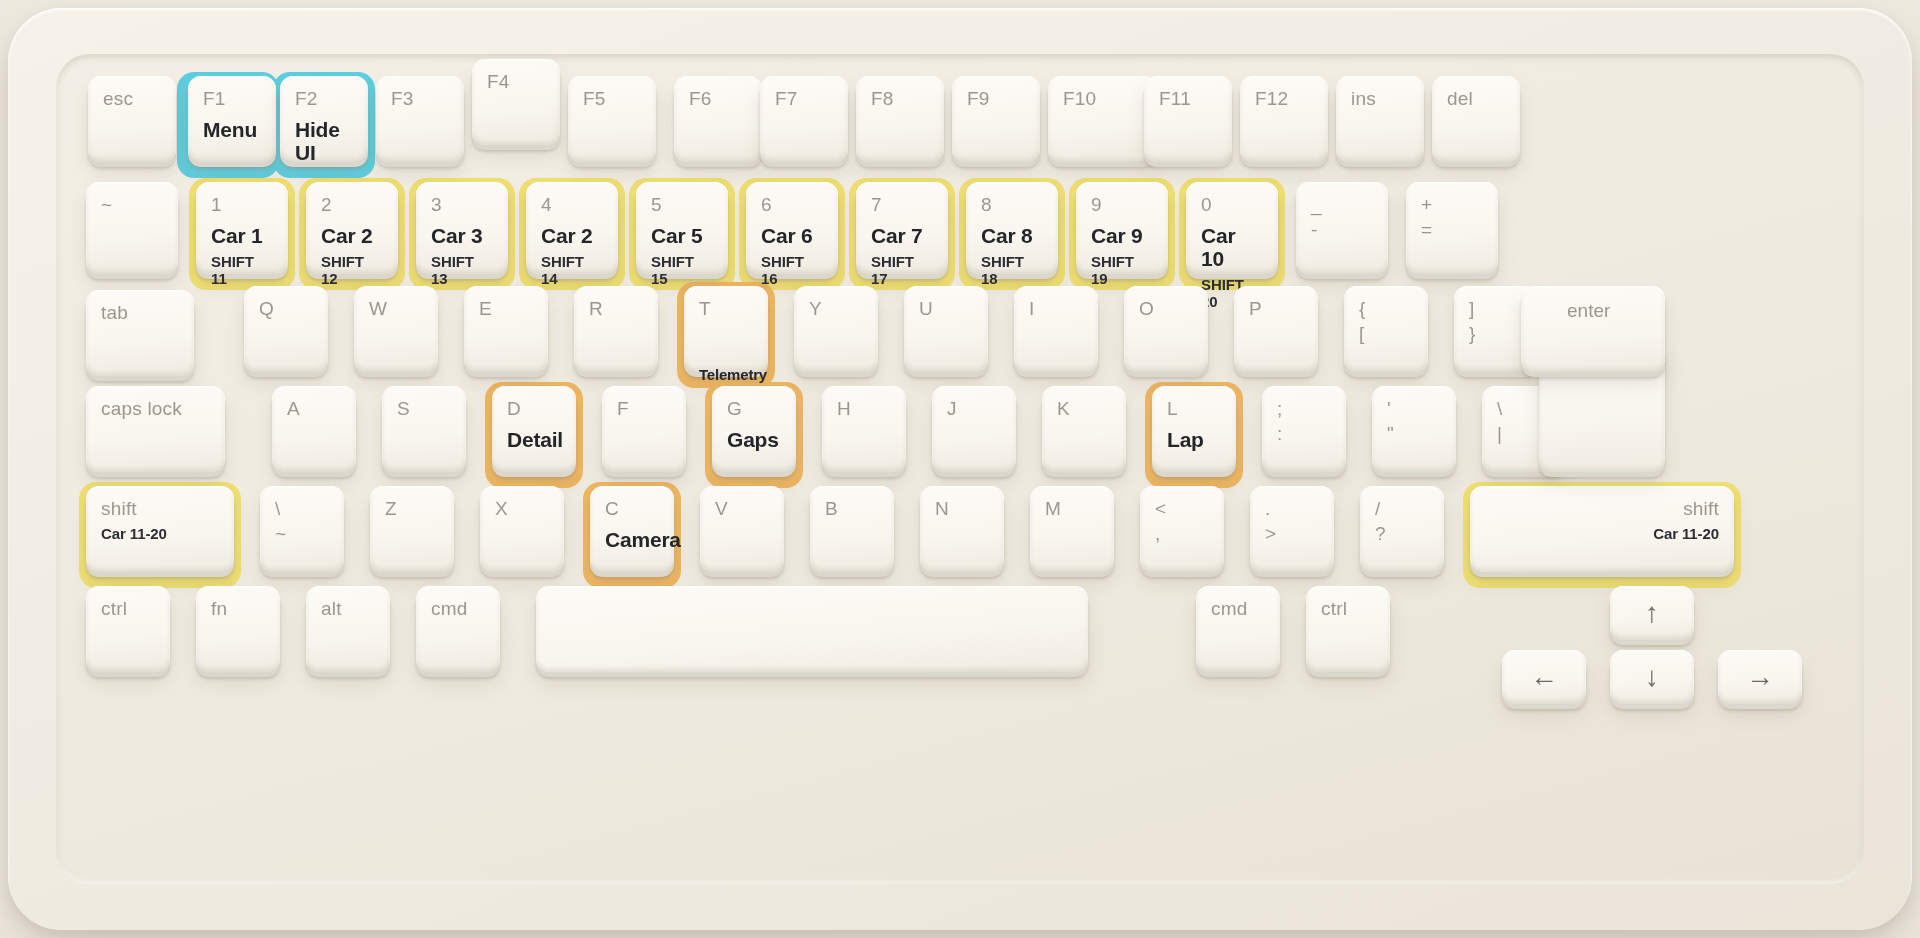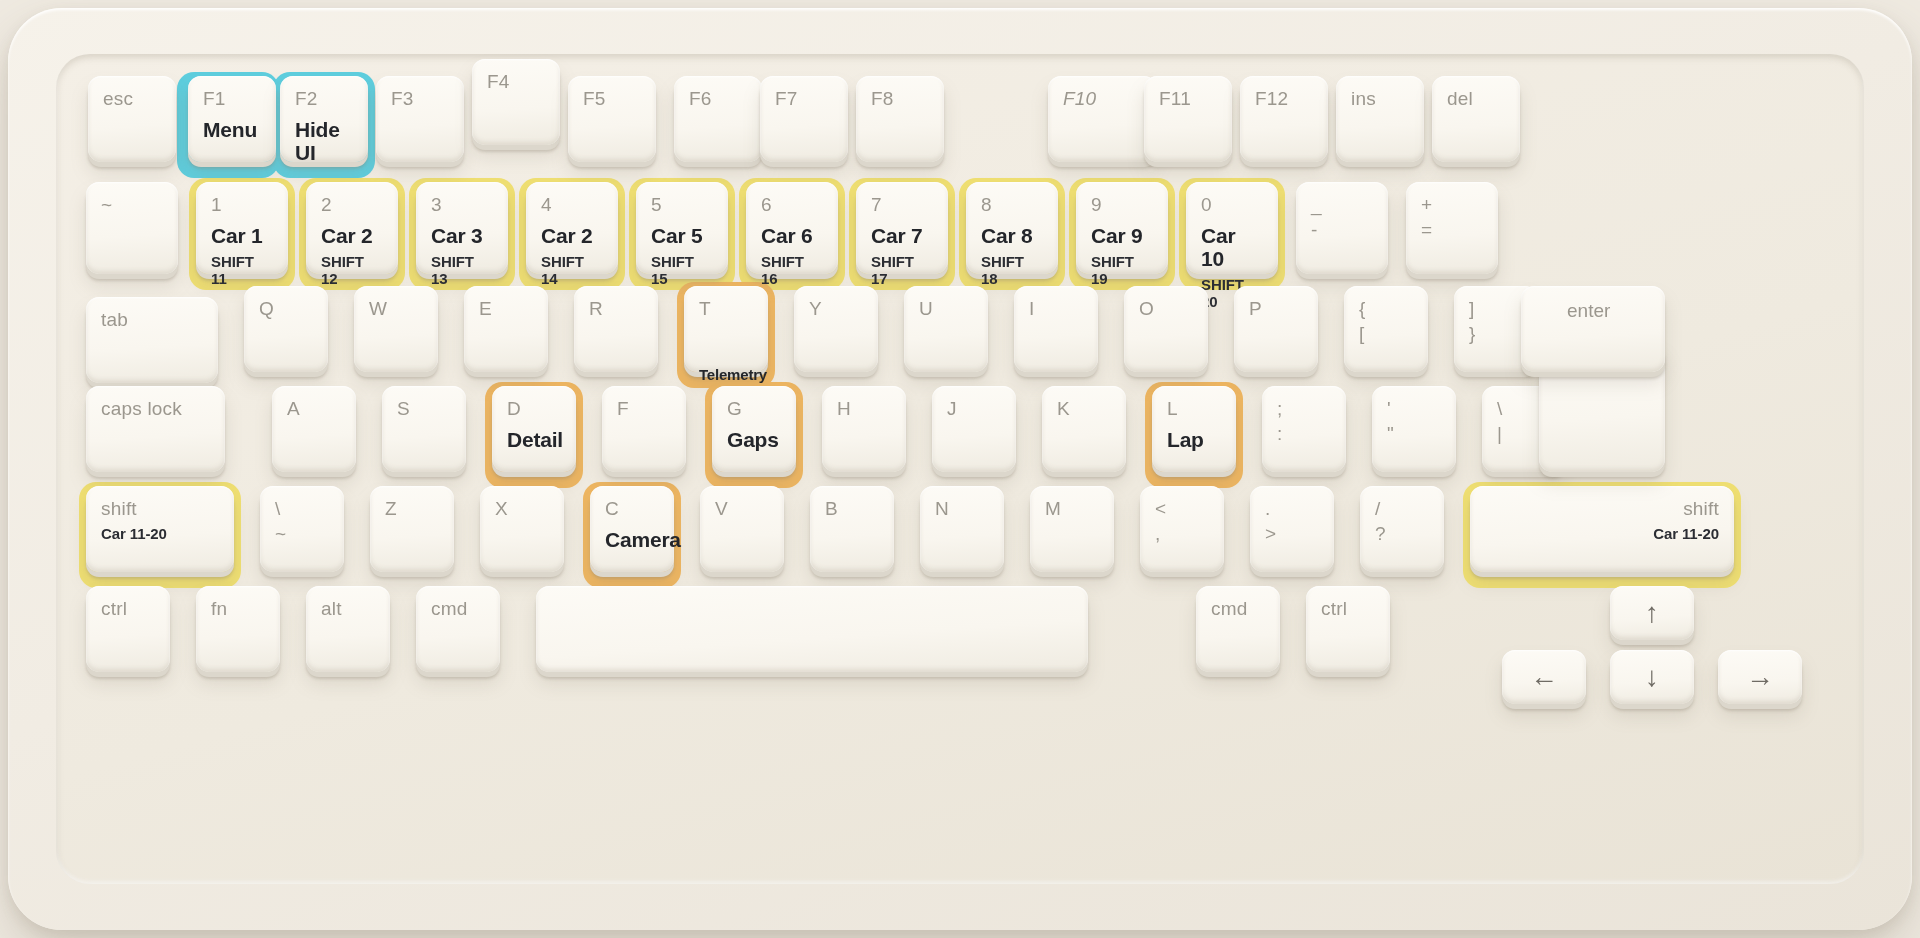--- a/index.html
+++ b/index.html
@@ -187,21 +187,24 @@
           </div>
           <div class="key" style="left: 618px; top: 22px; width: 88px; height: 86px;">
             <div class="k-top">F6</div>
           </div>
           <div class="key" style="left: 704px; top: 22px; width: 88px; height: 86px;">
             <div class="k-top">F7</div>
           </div>
           <div class="key" style="left: 800px; top: 22px; width: 88px; height: 86px;">
             <div class="k-top">F8</div>
           </div>
-          <div class="key" style="left: 992px; top: 22px; width: 109px; height: 86px; font-style: italic;">
+          <div class="key" style="left: 896px; top: 22px; width: 88px; height: 86px;">
+            <div class="k-top">F9</div>
+          </div>
+          <div class="key" style="left: 992px; top: 22px; width: 109px; height: 86px;">
             <div class="k-top">F10</div>
           </div>
           <div class="key" style="left: 1088px; top: 22px; width: 88px; height: 86px;">
             <div class="k-top">F11</div>
           </div>
           <div class="key" style="left: 1184px; top: 22px; width: 88px; height: 86px;">
             <div class="k-top">F12</div>
           </div>
           <div class="key" style="left: 1280px; top: 22px; width: 88px; height: 86px;">
             <div class="k-top">ins</div>
@@ -273,21 +276,21 @@
             <div class="k-sub">SHIFT 20</div>
           </div>
           <div class="key" style="left: 1240px; top: 128px; width: 92px; height: 92px;">
             <div class="k-top">_</div>
             <div class="k-top2">-</div>
           </div>
           <div class="key" style="left: 1350px; top: 128px; width: 92px; height: 92px;">
             <div class="k-top">+</div>
             <div class="k-top2">=</div>
           </div>
-          <div class="key" style="left: 30px; top: 243px; width: 132px; height: 86px;">
+          <div class="key" style="left: 30px; top: 236px; width: 108px; height: 86px;">
             <div class="k-top">tab</div>
           </div>
           <div class="key" style="left: 188px; top: 232px; width: 84px; height: 86px;">
             <div class="k-top">Q</div>
           </div>
           <div class="key" style="left: 298px; top: 232px; width: 84px; height: 86px;">
             <div class="k-top">W</div>
           </div>
           <div class="key" style="left: 408px; top: 232px; width: 84px; height: 86px;">
             <div class="k-top">E</div>

